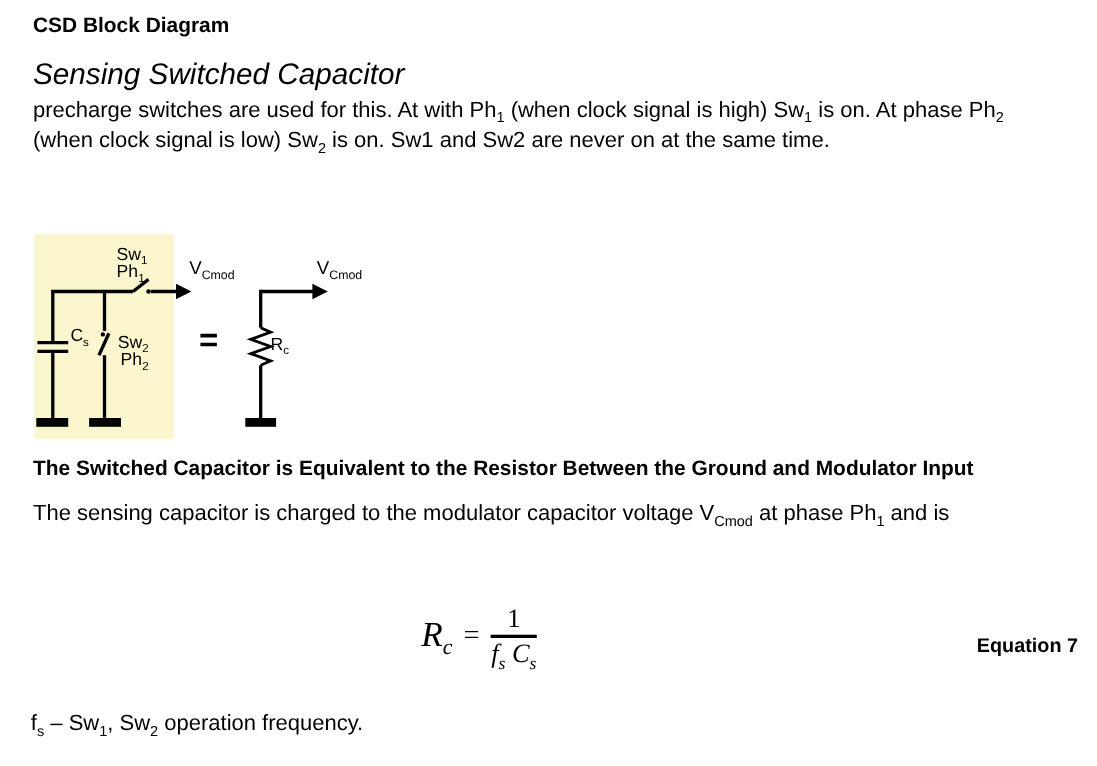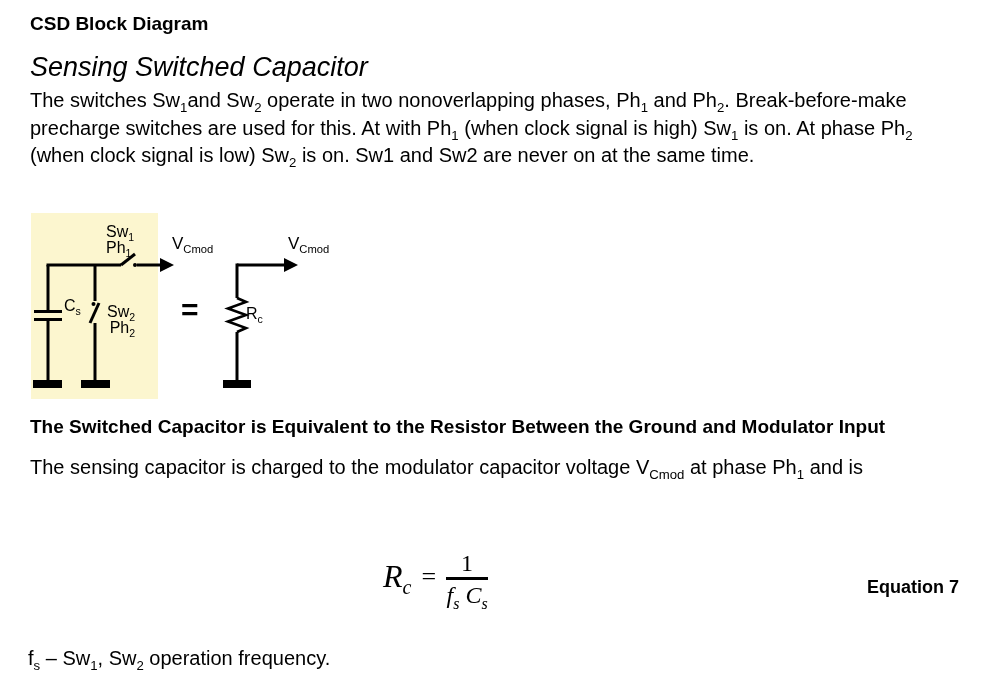--- a/index.html
+++ b/index.html
@@ -62,37 +62,36 @@
   .eq-lhs { font-size: 32px; margin-top: -10px; }
   .eq-lhs sub { font-size: 20px; }
   .eq-sign { font-size: 26px; font-style: normal; margin-top: -10px; }
   .fraction { display: inline-flex; flex-direction: column; align-items: center; }
   .frac-num { font-size: 24px; font-style: normal; line-height: 24px; }
   .frac-bar { width: 42px; height: 3px; background: #000; margin: 2px 0; }
   .frac-den { font-size: 24px; line-height: 26px; padding-bottom: 4px; }
   .frac-den sub { font-size: 16px; }
 
   .equation-label {
-    left: 867px; top: 577px;
+    left: 888px; top: 577px;
     font-size: 18px; font-weight: bold; line-height: 21px;
   }
 
   .footnote {
     left: 28px; top: 645px;
     font-size: 20px; line-height: 27.5px; white-space: nowrap;
   }
 </style>
 </head>
 <body>
 
 <div class="abs doc-title">CSD Block Diagram</div>
 <div class="abs doc-subtitle">Sensing Switched Capacitor</div>
 
 <div class="abs para para-1">
-    <div><span>The switches Sw</span><sub>1</sub><span>and Sw</span><sub>2</sub><span> operate in two nonoverlapping phases, Ph</span><sub>1</sub><span> and Ph</span><sub>2</sub><span>. Break-before-make</span></div>
     <div><span>precharge switches are used for this. At with Ph</span><sub>1</sub><span> (when clock signal is high) Sw</span><sub>1</sub><span> is on. At phase Ph</span><sub>2</sub></div>
     <div><span>(when clock signal is low) Sw</span><sub>2</sub><span> is on. Sw1 and Sw2 are never on at the same time.</span></div>
   </div>
 
 <svg class="abs diagram-svg" width="340" height="200" viewBox="0 0 340 200" xmlns="http://www.w3.org/2000/svg">
   <rect x="31" y="8" width="127" height="186" fill="#fcf6cf"></rect>
 
   <g stroke="#000000" stroke-width="3" fill="none">
     <line x1="48" y1="60" x2="48" y2="106"></line>
     <line x1="34" y1="106.5" x2="62" y2="106.5"></line>

